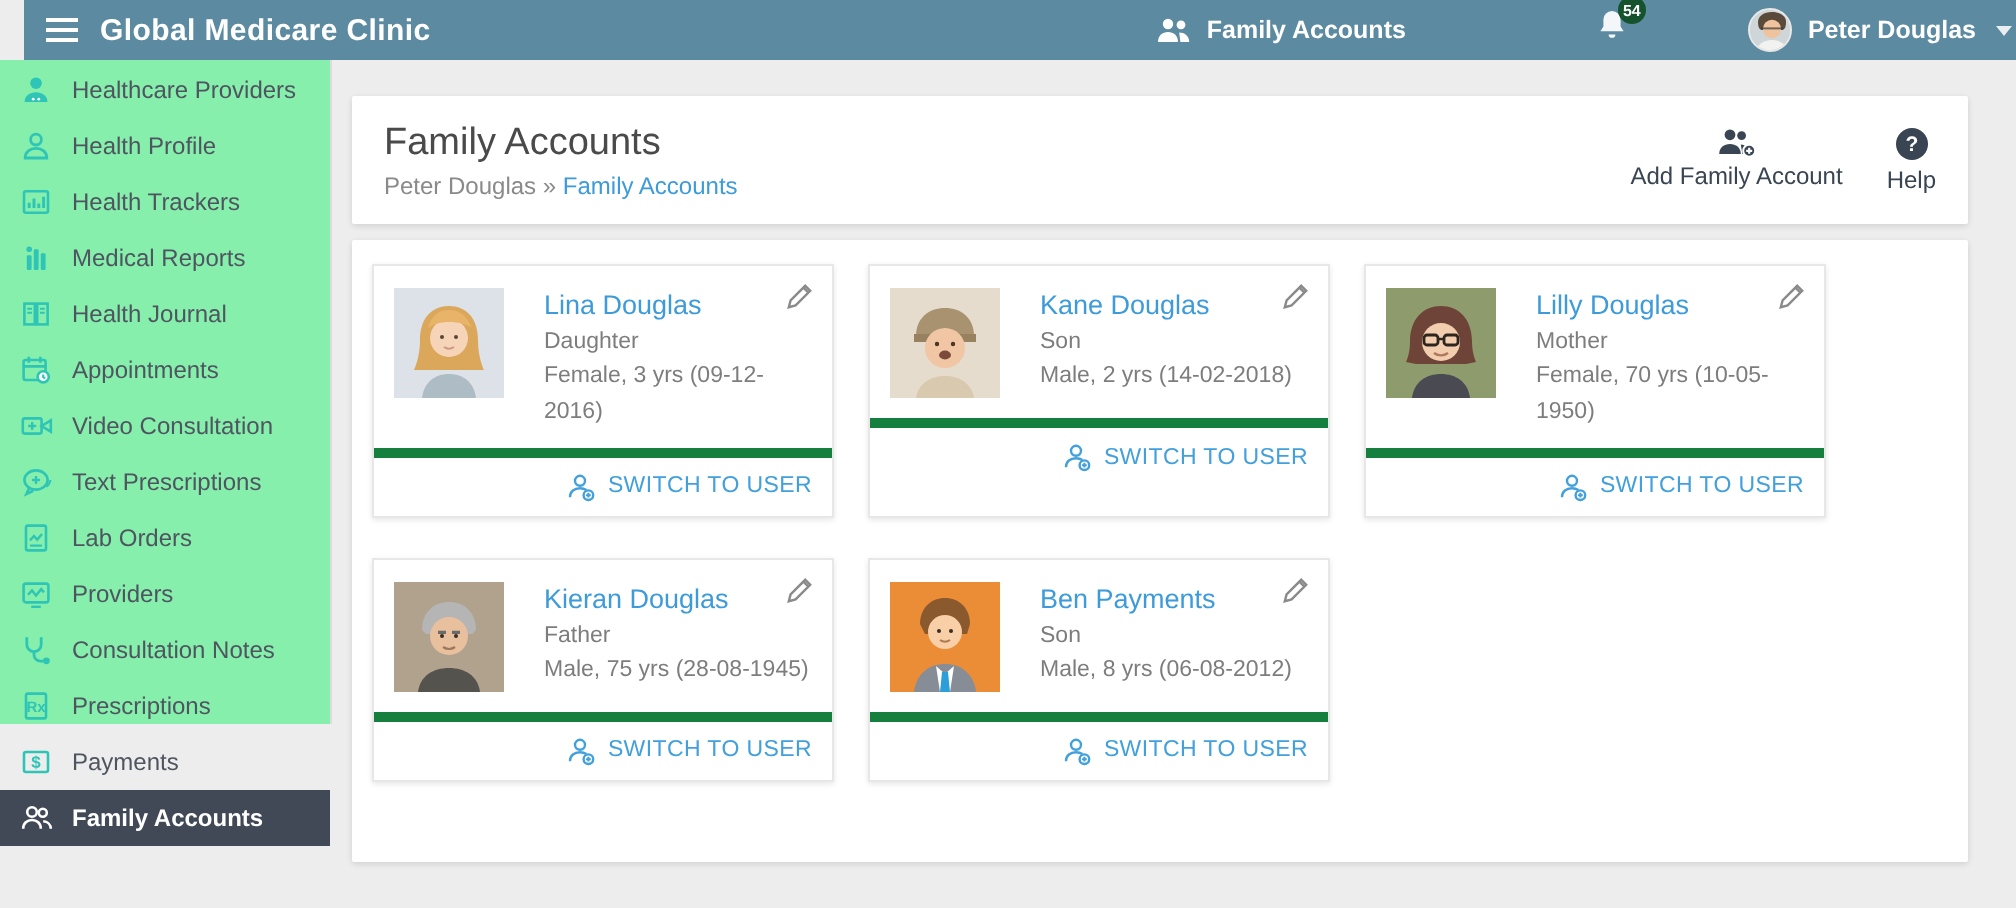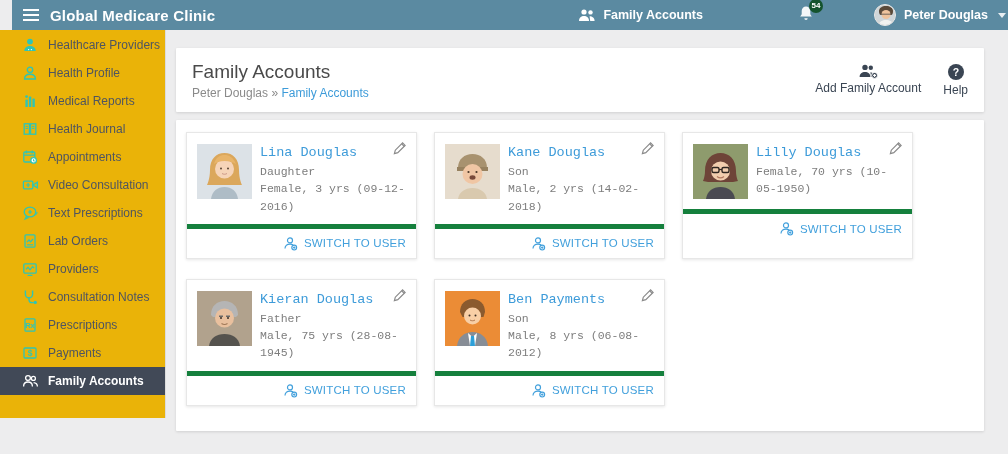--- a/index.html
+++ b/index.html
@@ -18,43 +18,43 @@
   .badge { position:absolute; top:-6px; right:-9px; background:#14532d; color:#fff; font-size:8px;
            font-weight:700; min-width:14px; height:14px; border-radius:8px; display:flex;
            align-items:center; justify-content:center; padding:0 2px; }
   .tb-user { display:flex; align-items:center; gap:8px; margin-right:14px; cursor:pointer; }
   .tb-avatar { width:22px; height:22px; border-radius:50%; overflow:hidden; background:#d8d3c8; border:1px solid #e8e8e8; }
   .tb-username { font-size:12.5px; font-weight:600; }
   .caret { width:0; height:0; border-left:4px solid transparent; border-right:4px solid transparent;
            border-top:5px solid #e8eef2; margin-left:2px; }
 
   
-  .sidebar { position:absolute; top:30px; left:0; width:166px; height:388px; background:#eab308;
+  .sidebar { position:absolute; top:30px; left:0; width:166px; height:332px; background:#86efac;
              border-right:1px solid #dcdcdc; padding-top:1px; }
   .side-item { height:28px; display:flex; align-items:center; gap:9px; padding-left:9px;
                font-size:12px; color:#4f5560; cursor:pointer; white-space:nowrap; }
-  .side-item .sicon { width:18px; height:16px; display:flex; align-items:center; justify-content:center; flex:none;margin-left:12px; }
+  .side-item .sicon { width:18px; height:16px; display:flex; align-items:center; justify-content:center; flex:none; }
   .side-item.active { background:#414957; color:#fff; font-weight:700; }
 
   
   .main { position:absolute; top:30px; left:166px; width:842px; height:424px; overflow:hidden; }
   .panel { background:#fff; box-shadow:0 1px 3px rgba(0,0,0,.12); border-radius:1px; }
   .head-panel { margin:18px 24px 0 10px; height:64px; display:flex; align-items:center; padding:0 16px; }
   .page-title { font-size:19px; font-weight:500; color:#4a4a4a; line-height:1.25; }
   .breadcrumb { font-size:12px; color:#8a8a8a; margin-top:3px; }
   .breadcrumb .bc-link { color:#3d9bd9; cursor:pointer; }
   .head-actions { margin-left:auto; display:flex; align-items:flex-start; gap:22px; }
   .head-action { display:flex; flex-direction:column; align-items:center; gap:2px; font-size:12px;
                  color:#3a4553; cursor:pointer; }
 
   .cards-panel { margin:8px 24px 0 10px; min-height:311px; padding:12px 10px; }
   .cards-grid { display:flex; flex-wrap:wrap; gap:20px 17px; }
   .card { width:231px; background:#fff; border:1px solid #e7e7e7; box-shadow:0 1px 3px rgba(0,0,0,.10);
           position:relative; }
-  .card-body { display:flex; gap:8px; padding:11px 10px 9px 10px; min-height:76px;font-family:Liberation Mono, monospace; }
+  .card-body { display:flex; gap:20px; padding:11px 10px 9px 10px; min-height:76px; }
   .photo { width:55px; height:55px; flex:none; overflow:hidden; }
   .photo svg { display:block; }
   .card-info { padding-top:1px; }
   .member-name { font-size:13.5px; color:#3d9bd9; cursor:pointer; margin-bottom:3px; }
   .member-rel, .member-det { font-size:11.5px; color:#7d7d7d; line-height:1.5; }
   .edit-btn { position:absolute; top:8px; right:9px; cursor:pointer; }
   .card-footer { border-top:5px solid #15803d; padding:7px 10px; display:flex; justify-content:flex-end; }
   .switch-btn { display:flex; align-items:center; gap:6px; color:#42a0dc; font-size:11.5px;
                 font-weight:400; cursor:pointer; letter-spacing:.2px; }
 </style>
@@ -121,20 +121,29 @@
   <div class="side-item">
     <span class="sicon">
       <svg width="16" height="16" viewBox="0 0 16 16" fill="none" stroke="#2ec5b6" stroke-width="1.4">
       <circle cx="8" cy="4.8" r="2.7"></circle>
           <path d="M2.6 14c0-3.1 2.4-4.8 5.4-4.8s5.4 1.7 5.4 4.8z"></path>
         </svg>
     </span>
     <span>Health Profile</span>
   </div>
 
+  <div class="side-item">
+    <span class="sicon">
+      <svg width="16" height="16" viewBox="0 0 16 16" fill="none" stroke="#2ec5b6" stroke-width="1.3">
+      <rect x="2" y="2.6" width="12" height="10.8" rx="1"></rect>
+      <path d="M4.6 11V8.4M7 11V6.2M9.4 11V8.8M11.8 11V5.4" stroke-width="1.5"></path>
+        </svg>
+    </span>
+    <span>Health Trackers</span>
+  </div>
 
   <div class="side-item">
     <span class="sicon">
       <svg width="16" height="16" viewBox="0 0 16 16" fill="#2ec5b6">
       <circle cx="4.6" cy="3.6" r="1.4"></circle>
           <rect x="3.4" y="6.6" width="2.4" height="7.4" rx=".6"></rect>
       <rect x="6.9" y="3.6" width="2.4" height="10.4" rx=".6"></rect>
           <rect x="10.4" y="5.6" width="2.4" height="8.4" rx=".6"></rect>
         </svg>
     </span>
@@ -383,20 +392,21 @@
             <circle cx="27.5" cy="27" r="9.5" fill="#f2cdae"></circle>
             <rect x="19" y="23.5" width="7" height="5" rx="1.5" fill="none" stroke="#2e2520" stroke-width="1.4"></rect>
             <rect x="29" y="23.5" width="7" height="5" rx="1.5" fill="none" stroke="#2e2520" stroke-width="1.4"></rect>
             <path d="M26 25.5h3" stroke="#2e2520" stroke-width="1.2"></path>
             <path d="M24 32.5c2 1.6 5 1.6 7 0" stroke="#b07860" stroke-width="1.2" fill="none"></path>
             <path d="M13 55c1-8 7-12 14.5-12S41 47 42 55z" fill="#4a4a52"></path>
               </svg>
           </div>
           <div class="card-info">
             <div class="member-name">Lilly Douglas</div>
+            <div class="member-rel">Mother</div>
             <div class="member-det">Female, 70 yrs (10-05-1950)</div>
           </div>
         </div>
         <div class="card-footer">
           <div class="switch-btn">
             <svg width="15" height="15" viewBox="0 0 15 15" fill="none" stroke="#42a0dc" stroke-width="1.2">
               <circle cx="7" cy="4.4" r="2.5"></circle>
                 <path d="M2 12.6c0-2.9 2.2-4.5 5-4.5 1.2 0 2.3.3 3.2.9"></path>
               <circle cx="11.2" cy="11.6" r="2.4"></circle>
                 <path d="M10 11.6h2.4M11.2 10.4v2.4" stroke-width="1"></path>

